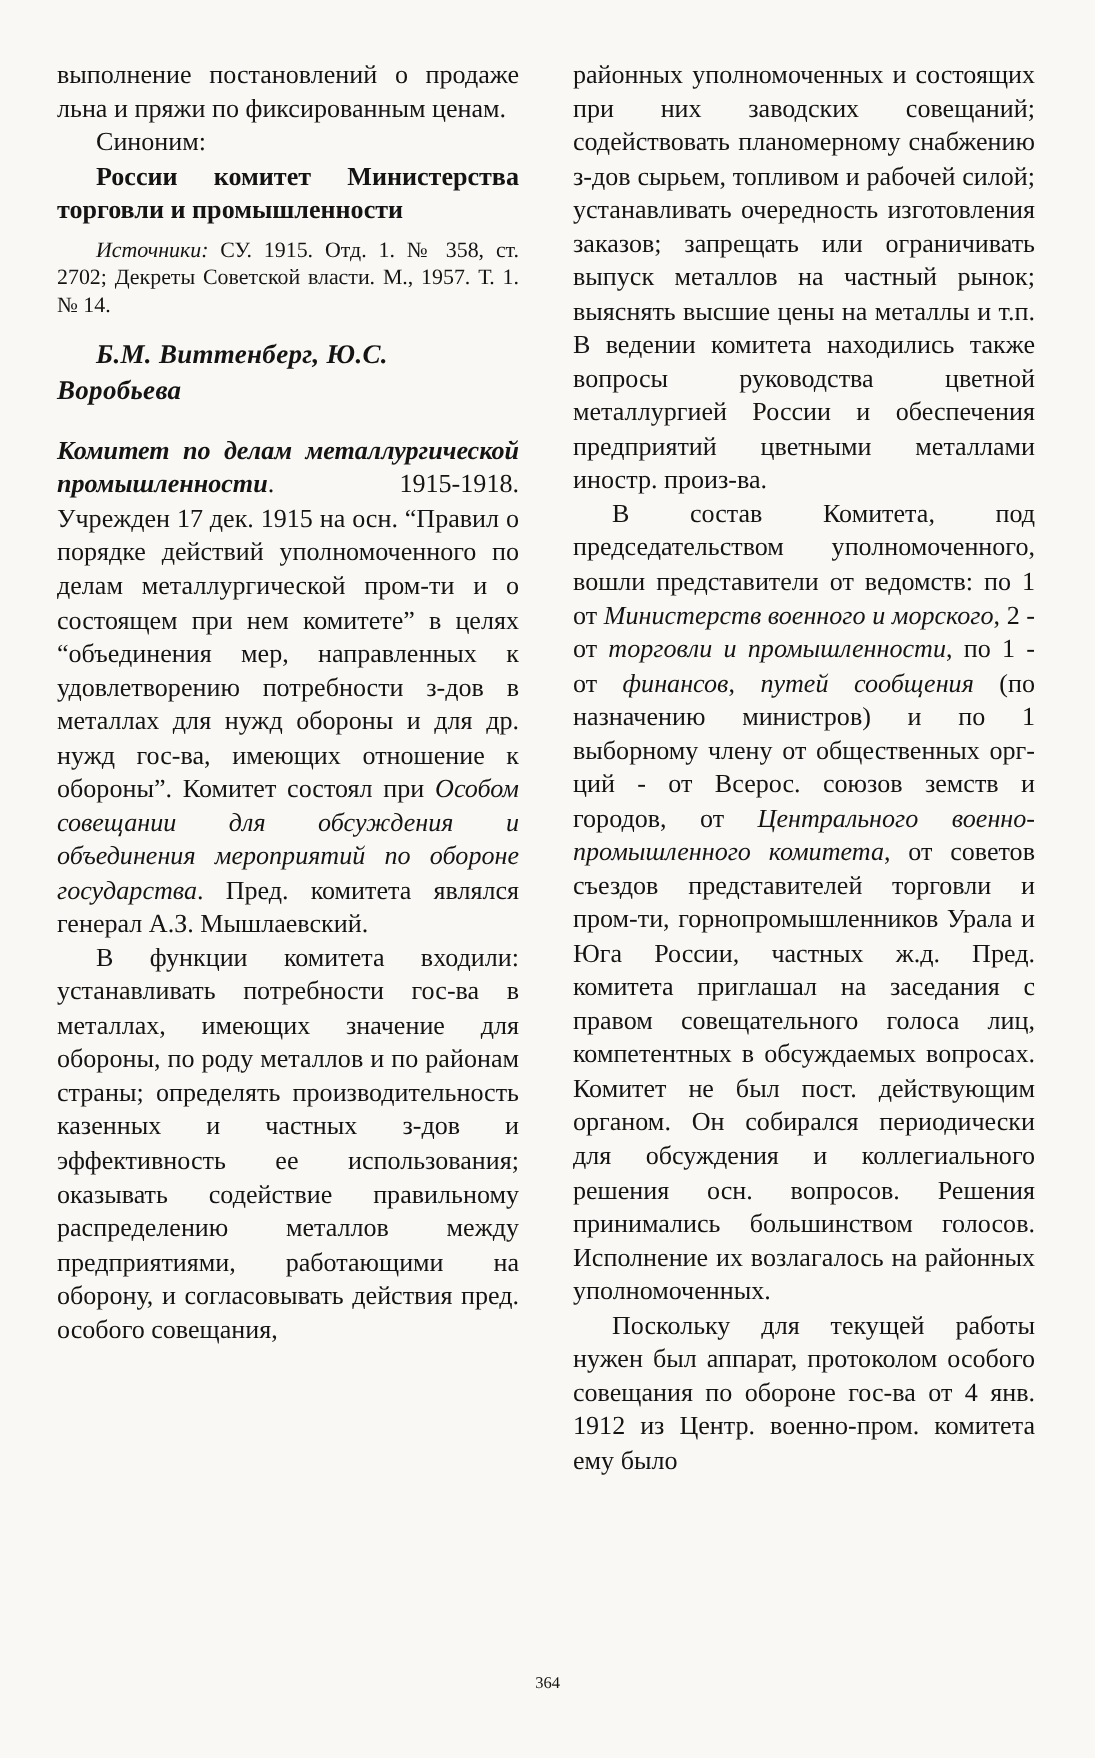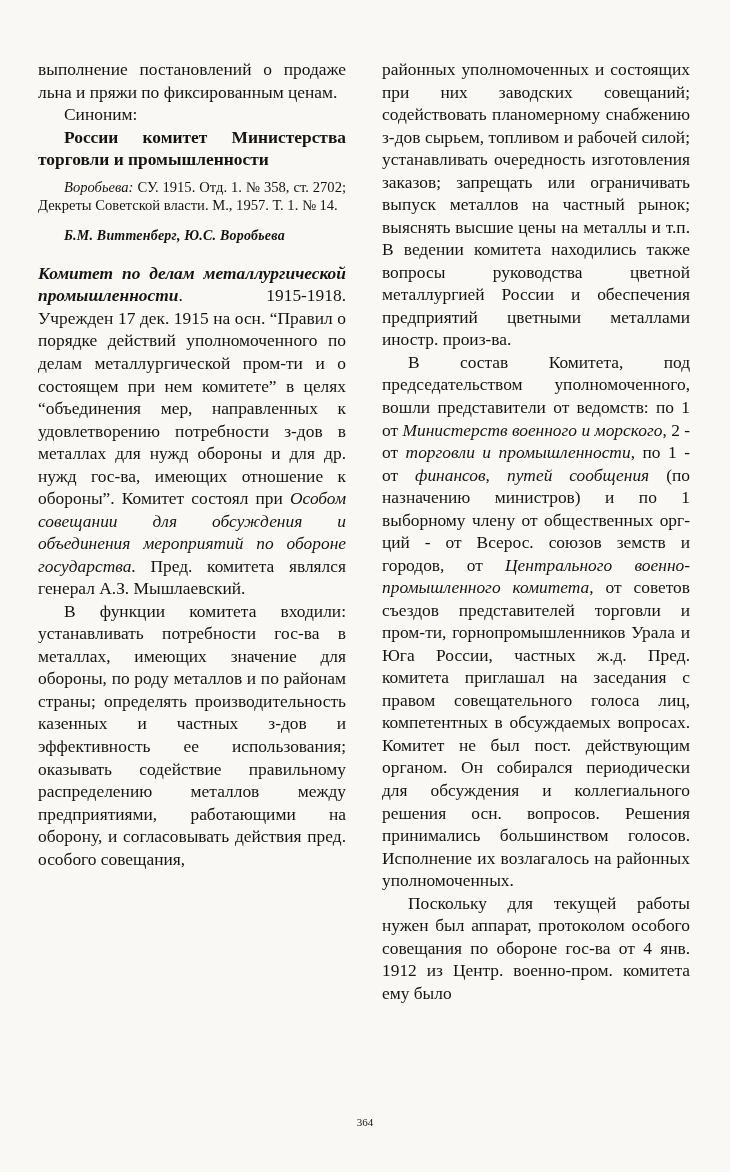--- a/index.html
+++ b/index.html
@@ -11,21 +11,21 @@
     height: 1172px;
     background: #faf8f4;
     font-family: "Liberation Serif", serif;
     color: #141414;
   }
   .page {
     position: relative;
     width: 730px;
     height: 1150px;
     box-sizing: border-box;
-    padding: 58px 38px 30px 38px;
+    padding: 38px 38px 30px 38px;
     background: #faf8f4;
   }
   .columns {
     display: flex;
     gap: 36px;
     height: 1040px;
   }
   .col {
     width: 308px;
     flex: 0 0 308px;
@@ -45,21 +45,21 @@
     font-style: italic;
   }
   .src {
     font-size: 14.6px;
     line-height: 1.27;
     text-align: justify;
     margin: 0;
     text-indent: 26px;
   }
   .authors {
-    font-size: 14px;
+    font-size: 18px;
     font-style: italic;
     font-weight: bold;
     text-align: left;
     margin: 0;
     text-indent: 26px;
     letter-spacing: 0.2px;
   }
   .sp-s { height: 7px; }
   .sp-m { height: 12px; }
   .sp-l { height: 17px; }
@@ -88,21 +88,21 @@
 <body>
 
 <div class="page">
   <div class="columns">
 
     <div class="col">
       <p>выполнение постановлений о продаже льна и пряжи по фиксированным ценам.</p>
       <p class="syn-label">Синоним:</p>
       <p class="syn-body">России комитет Министерства торговли и промышленности</p>
       <div class="sp-s"></div>
-      <p class="src"><span class="ital">Воробьева:</span> <span>СУ. 1915. Отд. 1. № 358, ст. 2702; Декреты Советской власти. М., 1957. Т. 1. № 14.</span></p>
+      <p class="src"><span class="ital">Источники:</span> <span>СУ. 1915. Отд. 1. № 358, ст. 2702; Декреты Советской власти. М., 1957. Т. 1. № 14.</span></p>
       <div class="sp-m"></div>
       <p class="authors">Б.М. Виттенберг, Ю.С. Воробьева</p>
       <div class="sp-l"></div>
       <p><span class="entry-title">Комитет по делам металлургической промышленности</span><span>. 1915-1918. Учрежден 17 дек. 1915 на осн. “Правил о порядке действий уполномоченного по делам металлургической пром-ти и о состоящем при нем комитете” в целях “объединения мер, направленных к удовлетворению потребности з-дов в металлах для нужд обороны и для др. нужд гос-ва, имеющих отношение к обороны”. Комитет состоял при </span><span class="ital">Особом совещании для обсуждения и объединения мероприятий по обороне государства</span><span>. Пред. комитета являлся генерал А.З. Мышлаевский.</span></p>
       <p class="indent">В функции комитета входили: устанавливать потребности гос-ва в металлах, имеющих значение для обороны, по роду металлов и по районам страны; определять производительность казенных и частных з-дов и эффективность ее использования; оказывать содействие правильному распределению металлов между предприятиями, работающими на оборону, и согласовывать действия пред. особого совещания,</p>
     </div>
 
     <div class="col">
       <p>районных уполномоченных и состоящих при них заводских совещаний; содействовать планомерному снабжению з-дов сырьем, топливом и рабочей силой; устанавливать очередность изготовления заказов; запрещать или ограничивать выпуск металлов на частный рынок; выяснять высшие цены на металлы и т.п. В ведении комитета находились также вопросы руководства цветной металлургией России и обеспечения предприятий цветными металлами иностр. произ-ва.</p>
       <p class="indent"><span>В состав Комитета, под председательством уполномоченного, вошли представители от ведомств: по 1 от </span><span class="ital">Министерств военного и морского</span><span>, 2 - от </span><span class="ital">торговли и промышленности</span><span>, по 1 - от </span><span class="ital">финансов</span><span>, </span><span class="ital">путей сообщения</span><span> (по назначению министров) и по 1 выборному члену от общественных орг-ций - от Всерос. союзов земств и городов, от </span><span class="ital">Центрального военно-промышленного комитета</span><span>, от советов съездов представителей торговли и пром-ти, горнопромышленников Урала и Юга России, частных ж.д. Пред. комитета приглашал на заседания с правом совещательного голоса лиц, компетентных в обсуждаемых вопросах. Комитет не был пост. действующим органом. Он собирался периодически для обсуждения и коллегиального решения осн. вопросов. Решения принимались большинством голосов. Исполнение их возлагалось на районных уполномоченных.</span></p>

